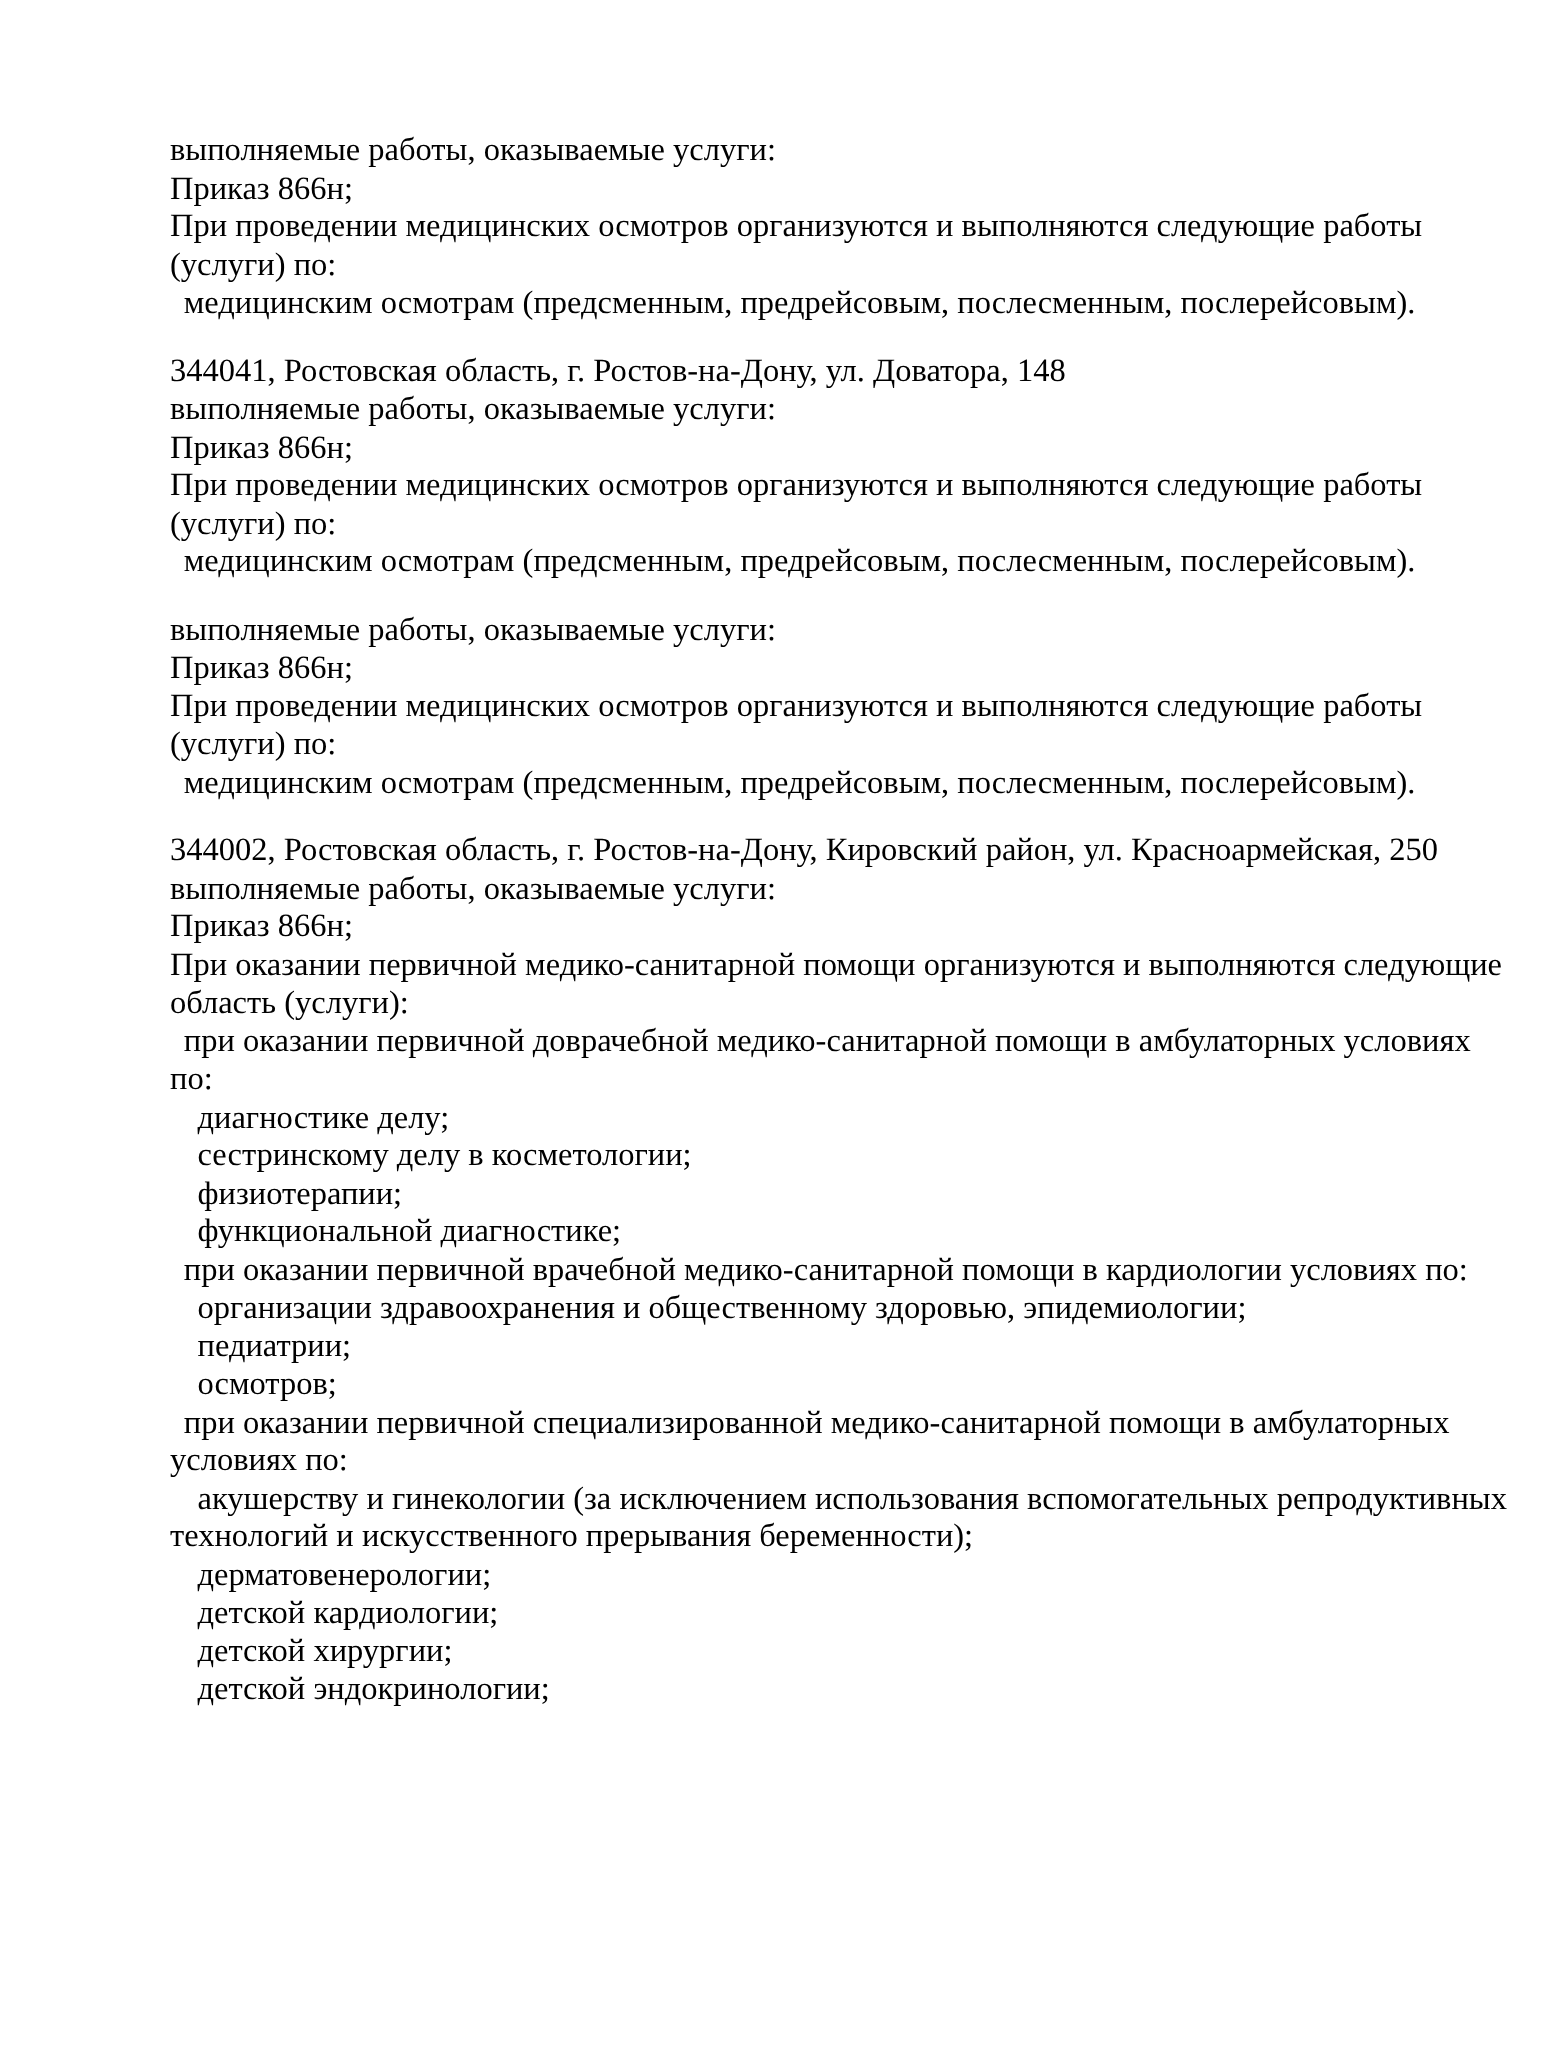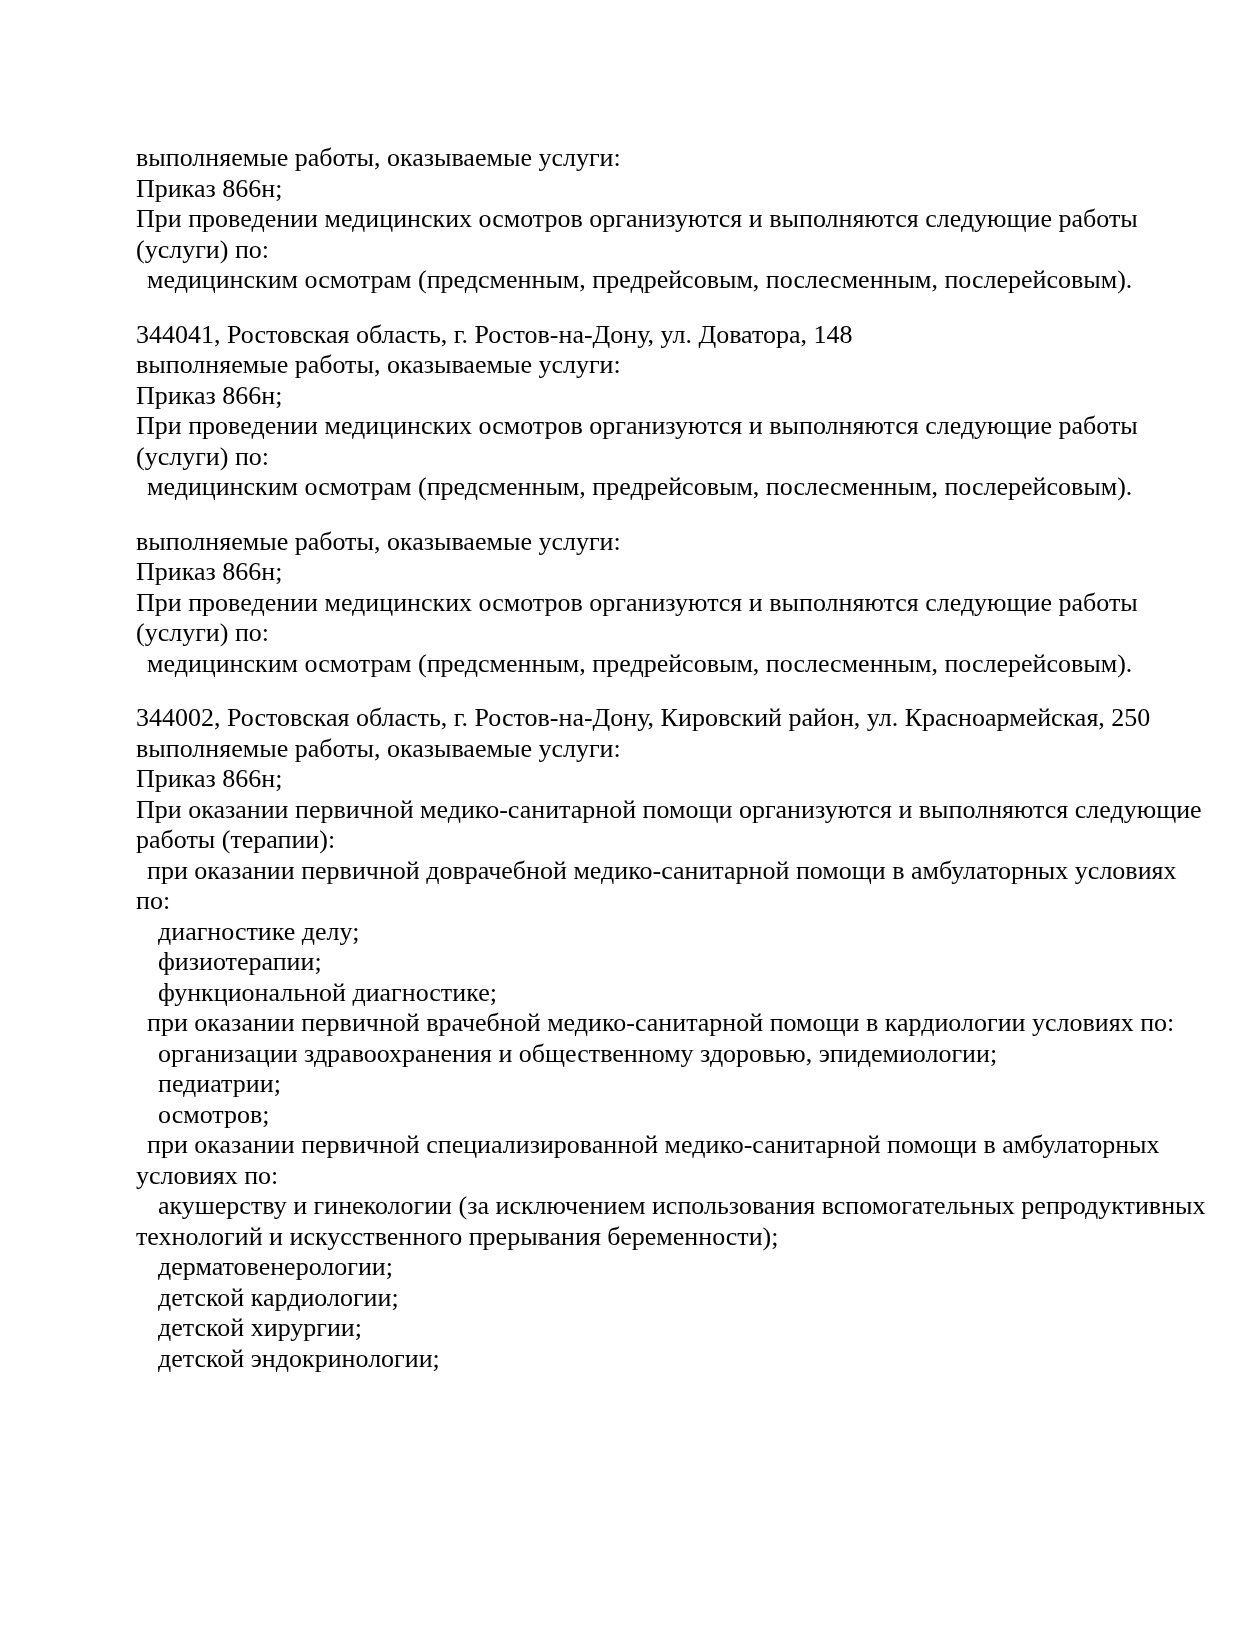--- a/index.html
+++ b/index.html
@@ -33,21 +33,21 @@
     min-height: 30.5px;
   }
   .indent-0 { padding-left: 0; }
   .indent-1 { padding-left: 11px; }
   .indent-2 { padding-left: 22px; }
 </style>
 </head>
 <body>
 
 <div class="page">
-  <div class="doc" id="doc" style="color: rgb(0, 0, 0); margin-top: 38px;">
+  <div class="doc" id="doc" style="color: rgb(0, 0, 0);">
       <div class="section">
         <div class="line indent-0">выполняемые работы, оказываемые услуги:</div>
         <div class="line indent-0">Приказ 866н;</div>
         <div class="line indent-0">При проведении медицинских осмотров организуются и выполняются следующие работы</div>
         <div class="line indent-0">(услуги) по:</div>
         <div class="line indent-1">медицинским осмотрам (предсменным, предрейсовым, послесменным, послерейсовым).</div>
       </div>
       <div class="section">
         <div class="line indent-0">344041, Ростовская область, г. Ростов-на-Дону, ул. Доватора, 148</div>
         <div class="line indent-0">выполняемые работы, оказываемые услуги:</div>
@@ -61,24 +61,25 @@
         <div class="line indent-0">Приказ 866н;</div>
         <div class="line indent-0">При проведении медицинских осмотров организуются и выполняются следующие работы</div>
         <div class="line indent-0">(услуги) по:</div>
         <div class="line indent-1">медицинским осмотрам (предсменным, предрейсовым, послесменным, послерейсовым).</div>
       </div>
       <div class="section">
         <div class="line indent-0">344002, Ростовская область, г. Ростов-на-Дону, Кировский район, ул. Красноармейская, 250</div>
         <div class="line indent-0">выполняемые работы, оказываемые услуги:</div>
         <div class="line indent-0">Приказ 866н;</div>
         <div class="line indent-0">При оказании первичной медико-санитарной помощи организуются и выполняются следующие</div>
-        <div class="line indent-0">работы (терапии):</div>
+        <div class="line indent-0">область (услуги):</div>
         <div class="line indent-1">при оказании первичной доврачебной медико-санитарной помощи в амбулаторных условиях</div>
         <div class="line indent-0">по:</div>
         <div class="line indent-2">диагностике делу;</div>
+        <div class="line indent-2">сестринскому делу в косметологии;</div>
         <div class="line indent-2">физиотерапии;</div>
         <div class="line indent-2">функциональной диагностике;</div>
         <div class="line indent-1">при оказании первичной врачебной медико-санитарной помощи в кардиологии условиях по:</div>
         <div class="line indent-2">организации здравоохранения и общественному здоровью, эпидемиологии;</div>
         <div class="line indent-2">педиатрии;</div>
         <div class="line indent-2">осмотров;</div>
         <div class="line indent-1">при оказании первичной специализированной медико-санитарной помощи в амбулаторных</div>
         <div class="line indent-0">условиях по:</div>
         <div class="line indent-2">акушерству и гинекологии (за исключением использования вспомогательных репродуктивных</div>
         <div class="line indent-0">технологий и искусственного прерывания беременности);</div>

